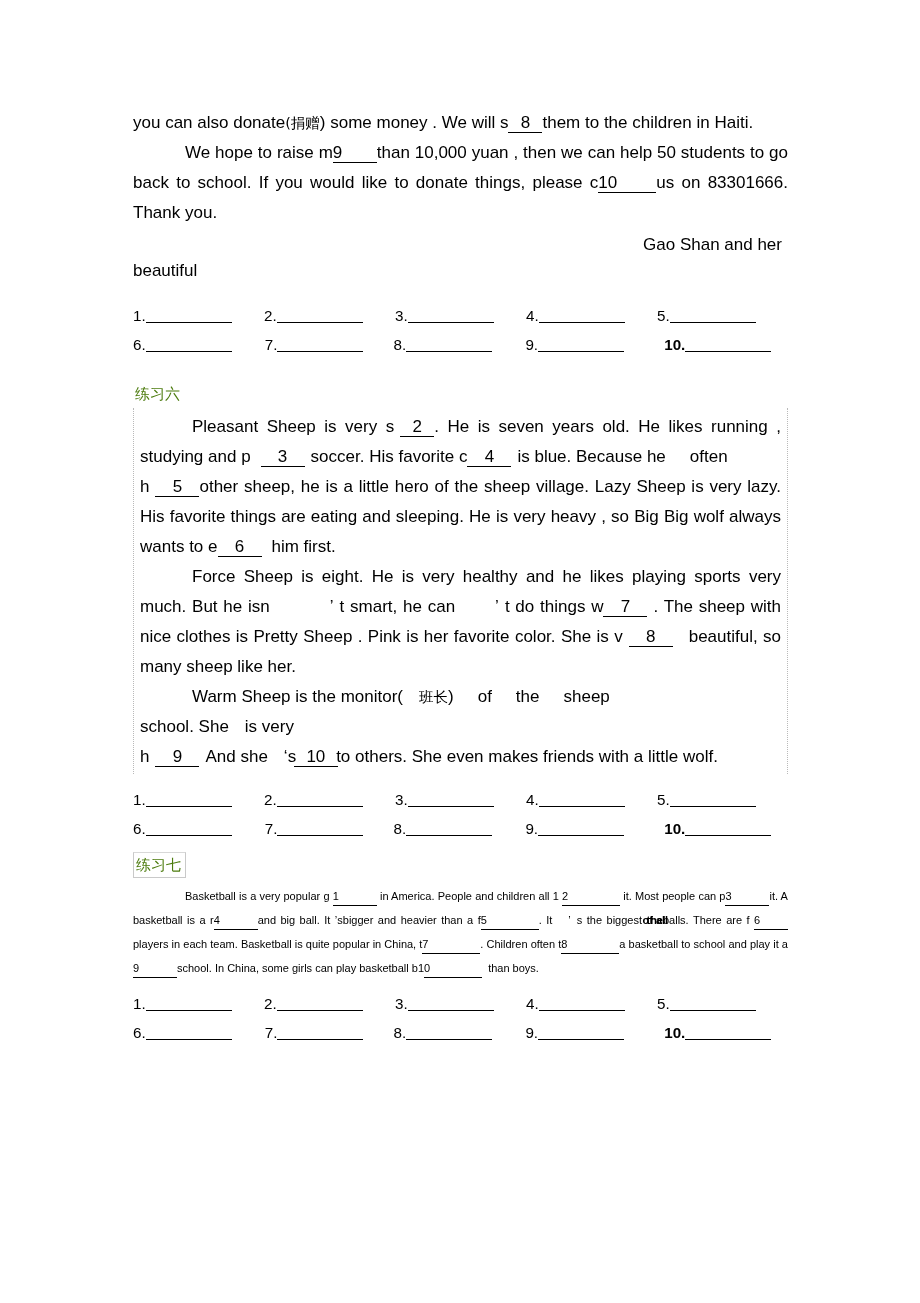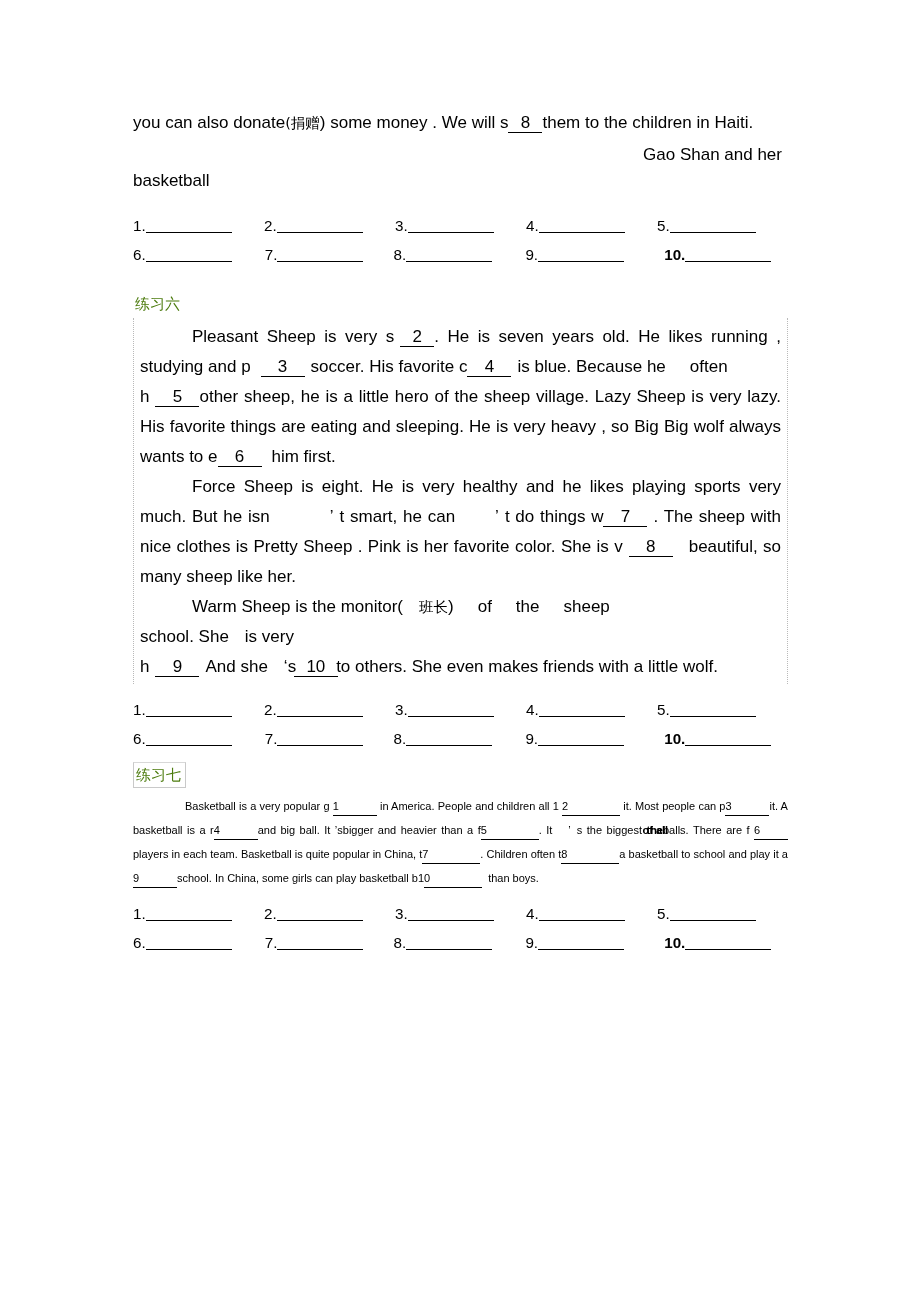--- a/index.html
+++ b/index.html
@@ -115,23 +115,24 @@
 </style>
 </head>
 <body>
 
 <div class="page">
   <div class="content">
 
     <div>
       <p class="para big"><span>you can also donate</span><span class="overlap"><span class="cn">(捐赠</span></span><span>) some money . We will s</span><span class="blank b-sm">8</span><span>them to the children in Haiti.</span></p>
 
+      <p class="para big para-j"><span class="indent-lg"></span><span>We hope to raise m</span><span class="blank b-md">9</span><span>than 10,000 yuan , then we can help 50 students to go back to school. If you would like to donate things, please c</span><span class="blank b-lg">10</span><span>us on 83301666. Thank you.</span></p>
 
       <p class="para big" style="text-align:right; padding-right:6px; margin-top:2px;">Gao  Shan and  her</p>
-      <p class="para big" style="margin-top:-4px;">basketball</p>
+      <p class="para big" style="margin-top:-4px;">beautiful</p>
     </div>
 
     <div class="answer-rows">
       <div class="answer-row r1">
         <div class="cell"><span class="num">1.</span><span class="rule"></span></div>
         <div class="cell"><span class="num">2.</span><span class="rule"></span></div>
         <div class="cell"><span class="num">3.</span><span class="rule"></span></div>
         <div class="cell"><span class="num">4.</span><span class="rule"></span></div>
         <div class="cell"><span class="num">5.</span><span class="rule"></span></div>
       </div>

